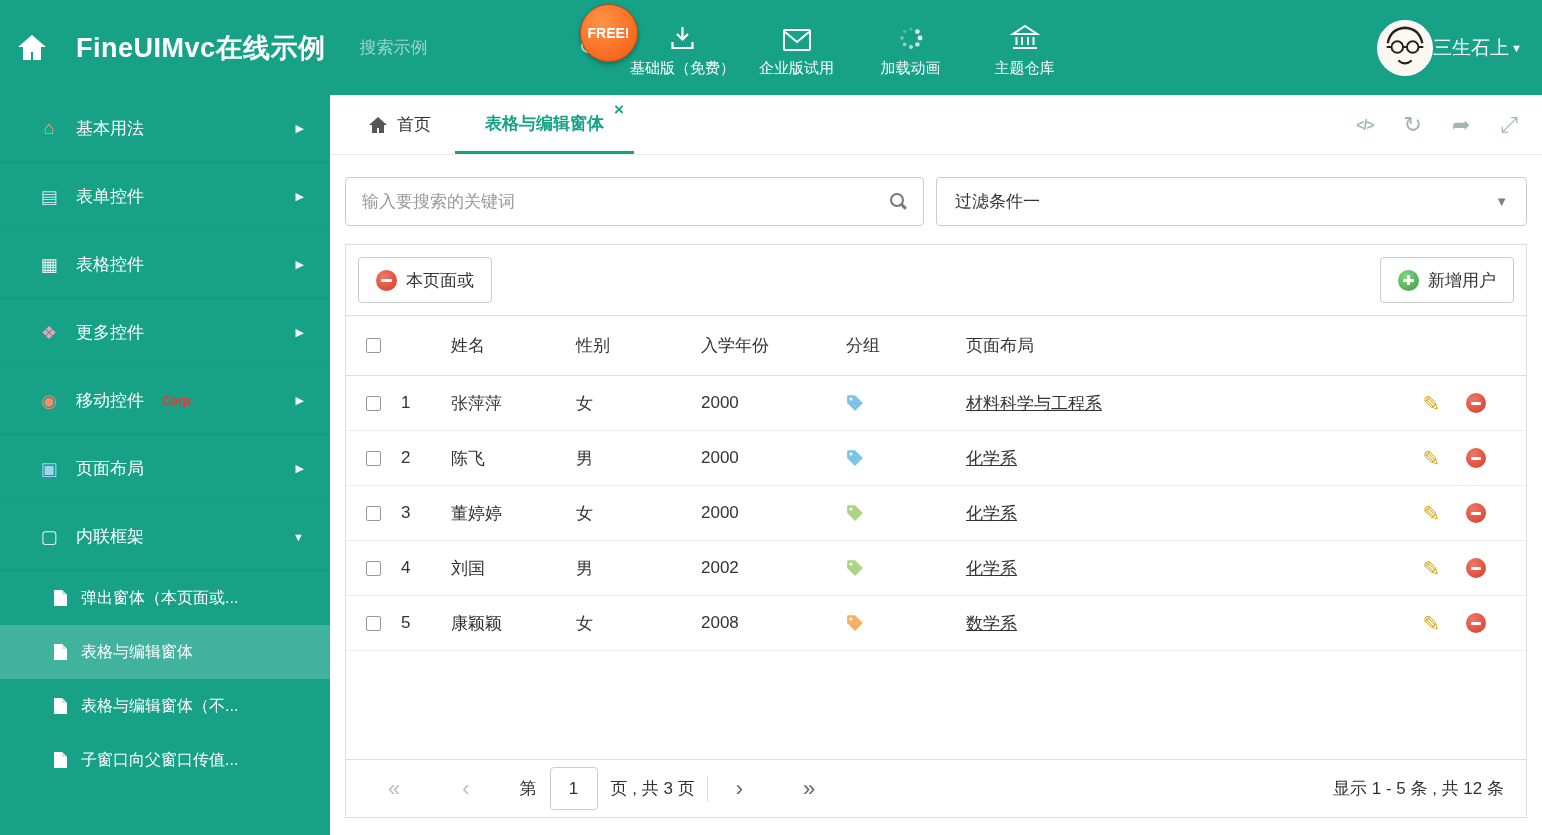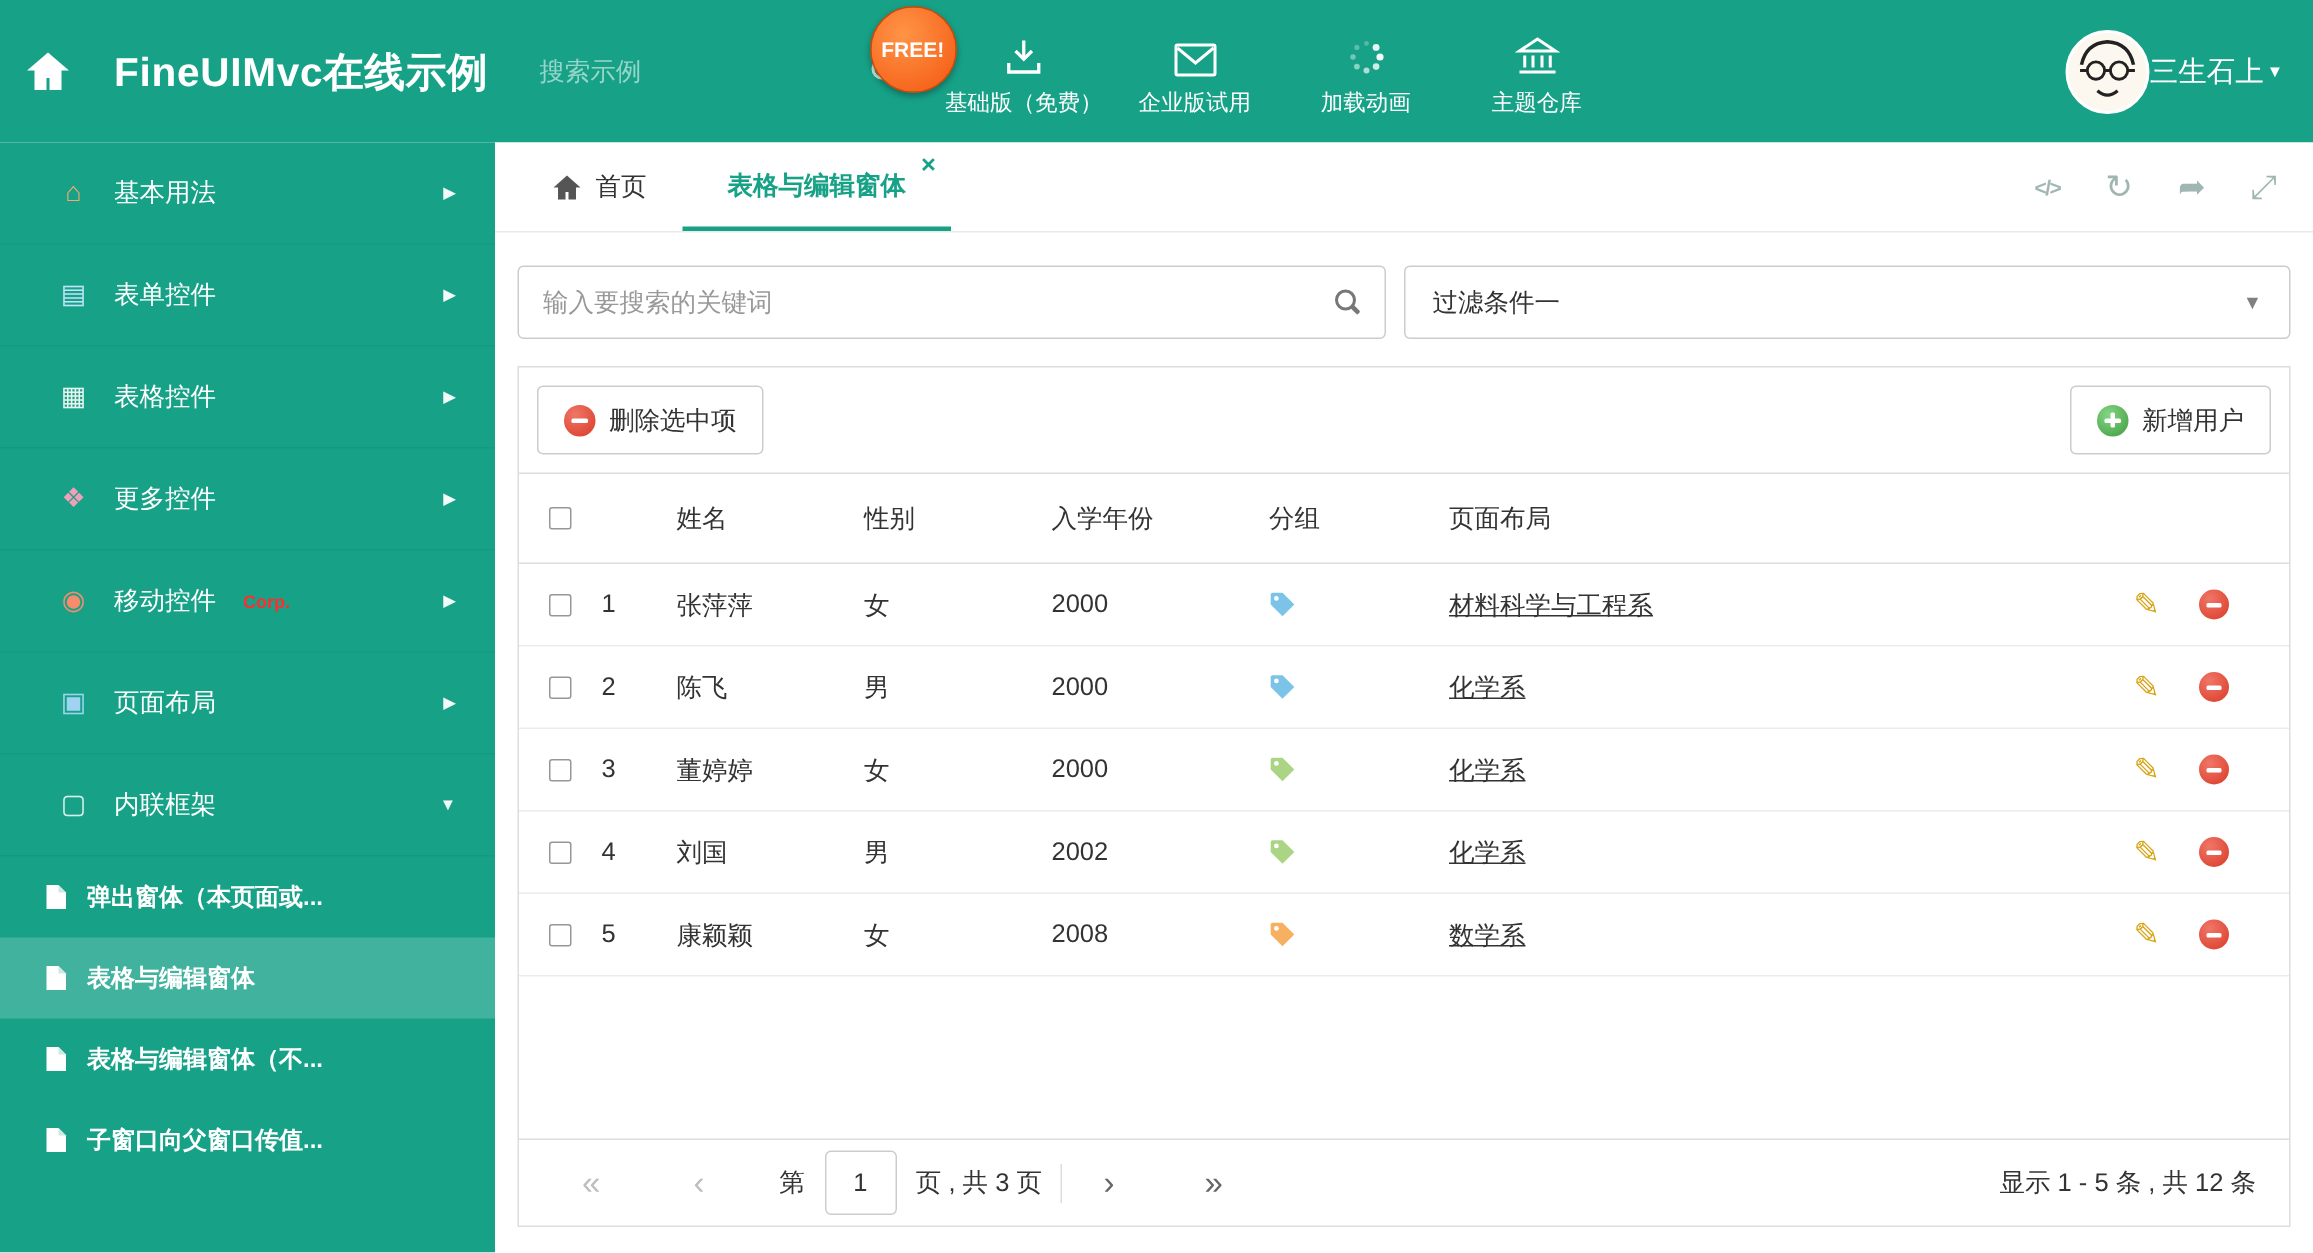--- a/index.html
+++ b/index.html
@@ -33,21 +33,21 @@
   .user-name { font-size:19px; }
   .user-caret { font-size:11px; margin-left:2px; }
 
   
   .main-row { flex:1; display:flex; min-height:0; }
   .sidebar { width:330px; background:var(--theme,#17A288); flex:none; overflow:hidden; }
   .side-item { height:68px; display:flex; align-items:center; gap:16px; padding:0 26px 0 38px; color:#fff; font-size:17px; cursor:pointer; border-bottom:1px solid rgba(0,0,0,.05); }
   .si-icon { width:22px; text-align:center; font-size:18px; flex:none; }
   .si-caret { margin-left:auto; font-size:11px; opacity:.95; }
   .corp-badge { color:#ff2d2d; font-size:12px; font-weight:bold; margin-left:2px; }
-  .side-sub .sub-item { height:54px; display:flex; align-items:center; gap:13px; padding-left:30px; color:#fff; font-size:16px; cursor:pointer;font-weight:bold; }
+  .side-sub .sub-item { height:54px; display:flex; align-items:center; gap:13px; padding-left:53px; color:#fff; font-size:16px; cursor:pointer; }
   .side-sub .sub-item.active { background:rgba(255,255,255,.18); }
   .page-icon { flex:none; display:flex; }
 
   .content { flex:1; background:#fff; display:flex; flex-direction:column; min-width:0; }
 
   
   .tabbar { height:60px; flex:none; border-bottom:1px solid #e9e9e9; display:flex; align-items:stretch; padding-left:14px; }
   .tab { display:flex; align-items:center; gap:9px; padding:12px 24px; font-size:17px; color:#333; cursor:pointer; }
   .tab-home-icon { display:flex; }
   .tab-active { padding:0 30px; color:var(--theme,#17A288); font-weight:bold; border-bottom:3px solid var(--theme,#17A288); position:relative; }
@@ -299,21 +299,21 @@
         <div class="filter-select">
           <span>过滤条件一</span>
           <span class="sel-caret">▼</span>
         </div>
       </div>
 
       <div class="panel">
         <div class="toolbar">
           <button class="btn">
             <span class="circle-icon circle-red"></span>
-            <span>删除选中项</span>
+            <span>本页面或</span>
           </button>
           <button class="btn btn-right">
             <span class="circle-icon circle-green plus"></span>
             <span>新增用户</span>
           </button>
         </div>
 
         <div class="grid">
           <div class="grow ghead">
             <span class="c-check">

